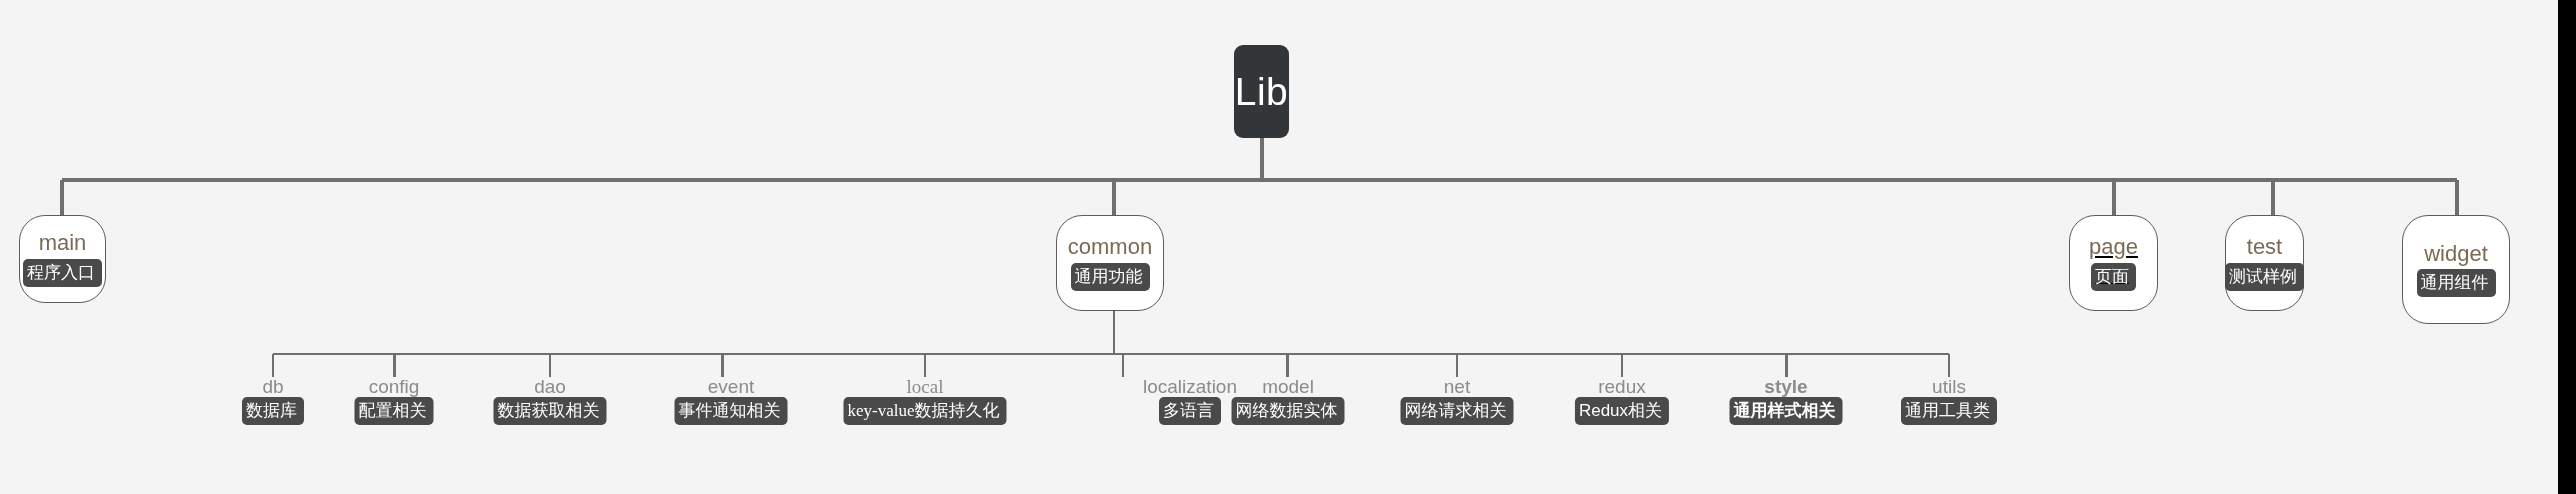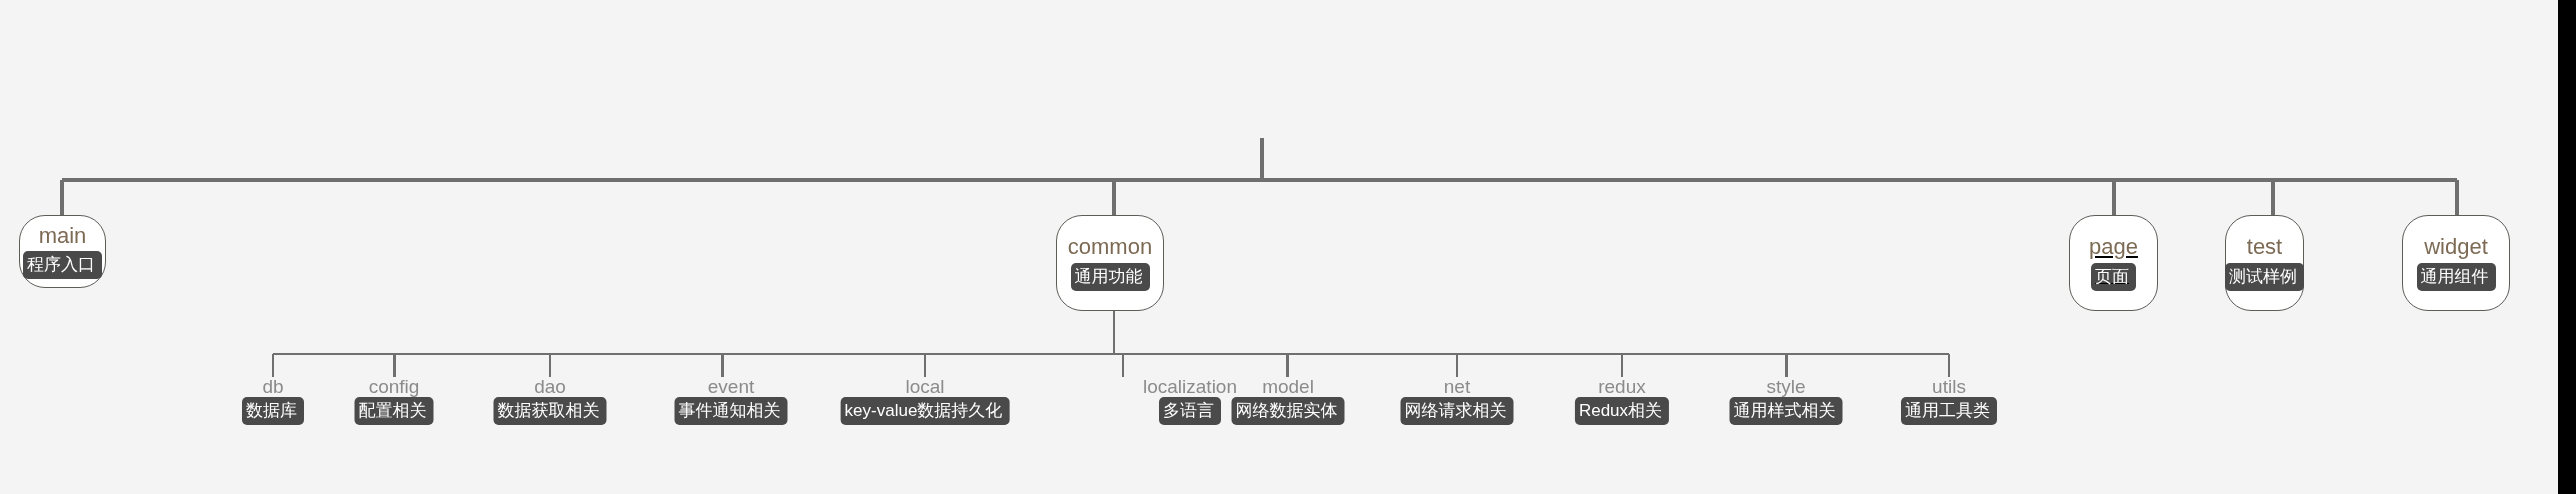--- a/index.html
+++ b/index.html
@@ -121,39 +121,42 @@
       <line x1="733" y1="359" x2="733" y2="382" stroke="#6f6f6f" stroke-width="2.4" shape-rendering="crispEdges"></line>
       <line x1="938" y1="359" x2="938" y2="382" stroke="#6f6f6f" stroke-width="2.4" shape-rendering="crispEdges"></line>
       <line x1="1139" y1="359" x2="1139" y2="382" stroke="#6f6f6f" stroke-width="2.4" shape-rendering="crispEdges"></line>
       <line x1="1306" y1="359" x2="1306" y2="382" stroke="#6f6f6f" stroke-width="2.4" shape-rendering="crispEdges"></line>
       <line x1="1478" y1="359" x2="1478" y2="382" stroke="#6f6f6f" stroke-width="2.4" shape-rendering="crispEdges"></line>
       <line x1="1645" y1="359" x2="1645" y2="382" stroke="#6f6f6f" stroke-width="2.4" shape-rendering="crispEdges"></line>
       <line x1="1812" y1="359" x2="1812" y2="382" stroke="#6f6f6f" stroke-width="2.4" shape-rendering="crispEdges"></line>
       <line x1="1977" y1="359" x2="1977" y2="382" stroke="#6f6f6f" stroke-width="2.4" shape-rendering="crispEdges"></line>
     </svg>
 
+  <div class="node-root" style="left: 1234px; top: 45px; width: 55px; height: 93px;">
+    <span class="root-label">Lib</span>
+  </div>
 
   <div id="branch-layer">
-      <div class="node-branch" style="left: 19px; top: 215px; width: 87px; height: 73px; text-align: center;">
+      <div class="node-branch" style="left: 19px; top: 215px; width: 87px; height: 88px; text-align: center;">
         <span class="branch-label">main</span>
         <span class="badge">程序入口</span>
       </div>
       <div class="node-branch" style="left: 1056px; top: 215px; width: 108px; height: 96px;">
         <span class="branch-label">common</span>
         <span class="badge">通用功能</span>
       </div>
       <div class="node-branch" style="left: 2069px; top: 215px; width: 89px; height: 96px; text-decoration: underline;">
         <span class="branch-label">page</span>
         <span class="badge">页面</span>
       </div>
       <div class="node-branch" style="left: 2225px; top: 215px; width: 79px; height: 96px;">
         <span class="branch-label">test</span>
         <span class="badge">测试样例</span>
       </div>
-      <div class="node-branch" style="left: 2402px; top: 215px; width: 108px; height: 96px;">
+      <div class="node-branch" style="left: 2402px; top: 215px; width: 108px; height: 109px;">
         <span class="branch-label">widget</span>
         <span class="badge">通用组件</span>
       </div>
     </div>
   <div id="leaf-layer">
       <div class="node-leaf" style="left: 273px; top: 377px;">
         <span class="leaf-label">db</span>
         <span class="badge">数据库</span>
       </div>
       <div class="node-leaf" style="left: 394px; top: 377px;">
@@ -161,41 +164,41 @@
         <span class="badge">配置相关</span>
       </div>
       <div class="node-leaf" style="left: 550px; top: 377px;">
         <span class="leaf-label">dao</span>
         <span class="badge">数据获取相关</span>
       </div>
       <div class="node-leaf" style="left: 723px; top: 377px; margin-left: 8px;">
         <span class="leaf-label">event</span>
         <span class="badge">事件通知相关</span>
       </div>
-      <div class="node-leaf" style="left: 925px; top: 377px;">
+      <div class="node-leaf" style="left: 925px; top: 377px; font-family: Liberation Serif, serif;">
         <span class="leaf-label">local</span>
         <span class="badge">key-value数据持久化</span>
       </div>
       <div class="node-leaf" style="left: 1190px; top: 377px; align-items: center;">
         <span class="leaf-label">localization</span>
         <span class="badge">多语言</span>
       </div>
       <div class="node-leaf" style="left: 1288px; top: 377px;">
         <span class="leaf-label">model</span>
         <span class="badge">网络数据实体</span>
       </div>
       <div class="node-leaf" style="left: 1457px; top: 377px;">
         <span class="leaf-label">net</span>
         <span class="badge">网络请求相关</span>
       </div>
       <div class="node-leaf" style="left: 1622px; top: 377px;">
         <span class="leaf-label">redux</span>
         <span class="badge">Redux相关</span>
       </div>
-      <div class="node-leaf" style="left: 1786px; top: 377px;">
+      <div class="node-leaf" style="left: 1786px; top: 377px; font-weight: bold;">
         <span class="leaf-label">style</span>
         <span class="badge">通用样式相关</span>
       </div>
       <div class="node-leaf" style="left: 1949px; top: 377px;">
         <span class="leaf-label">utils</span>
         <span class="badge">通用工具类</span>
       </div>
     </div>
 
   <div class="right-gutter"></div>

